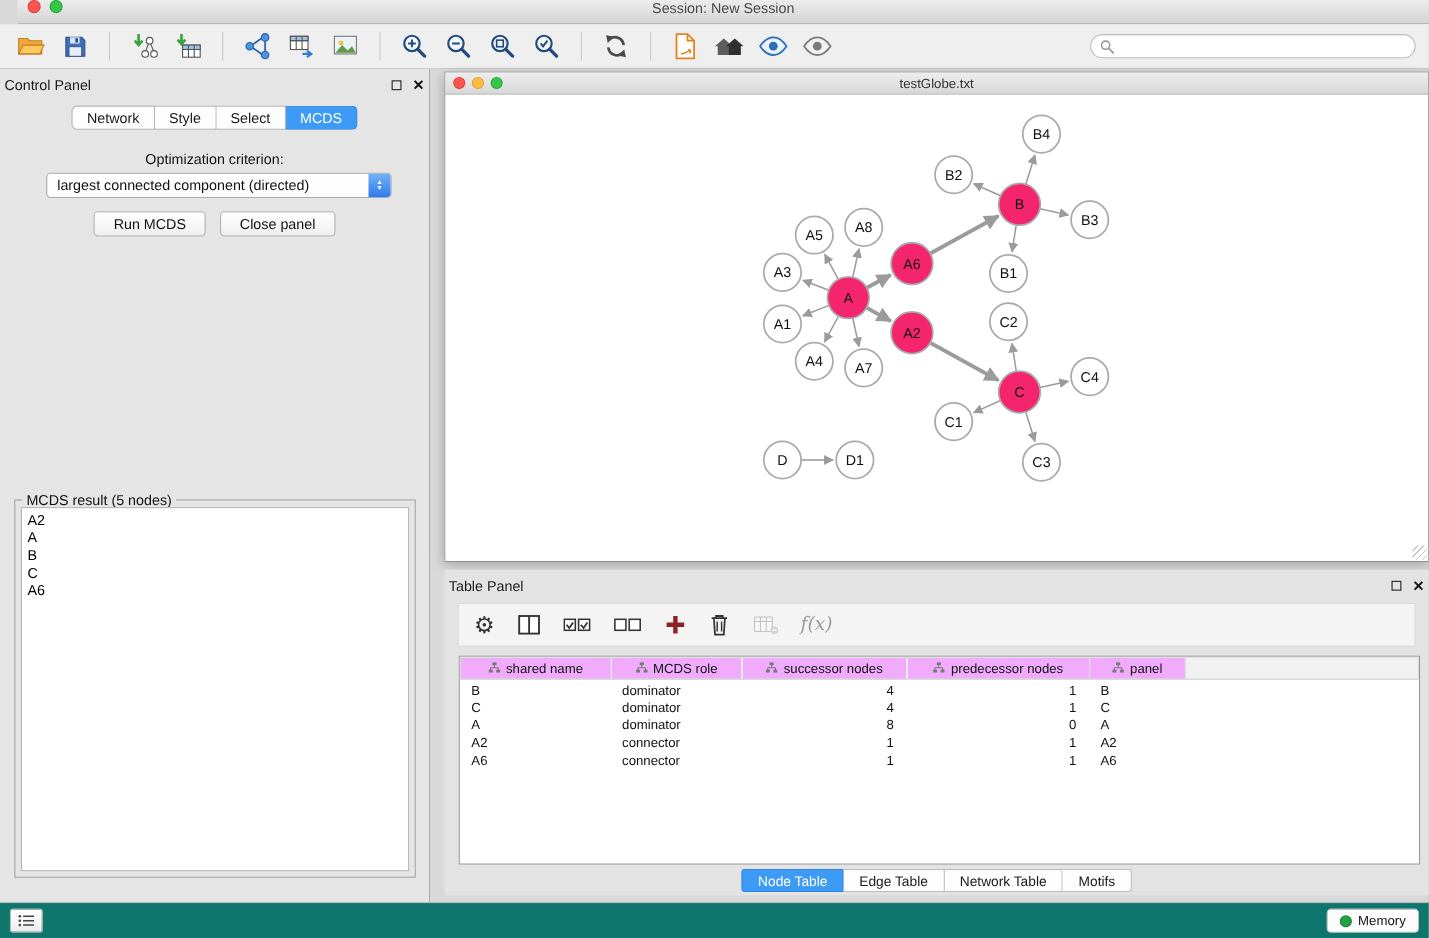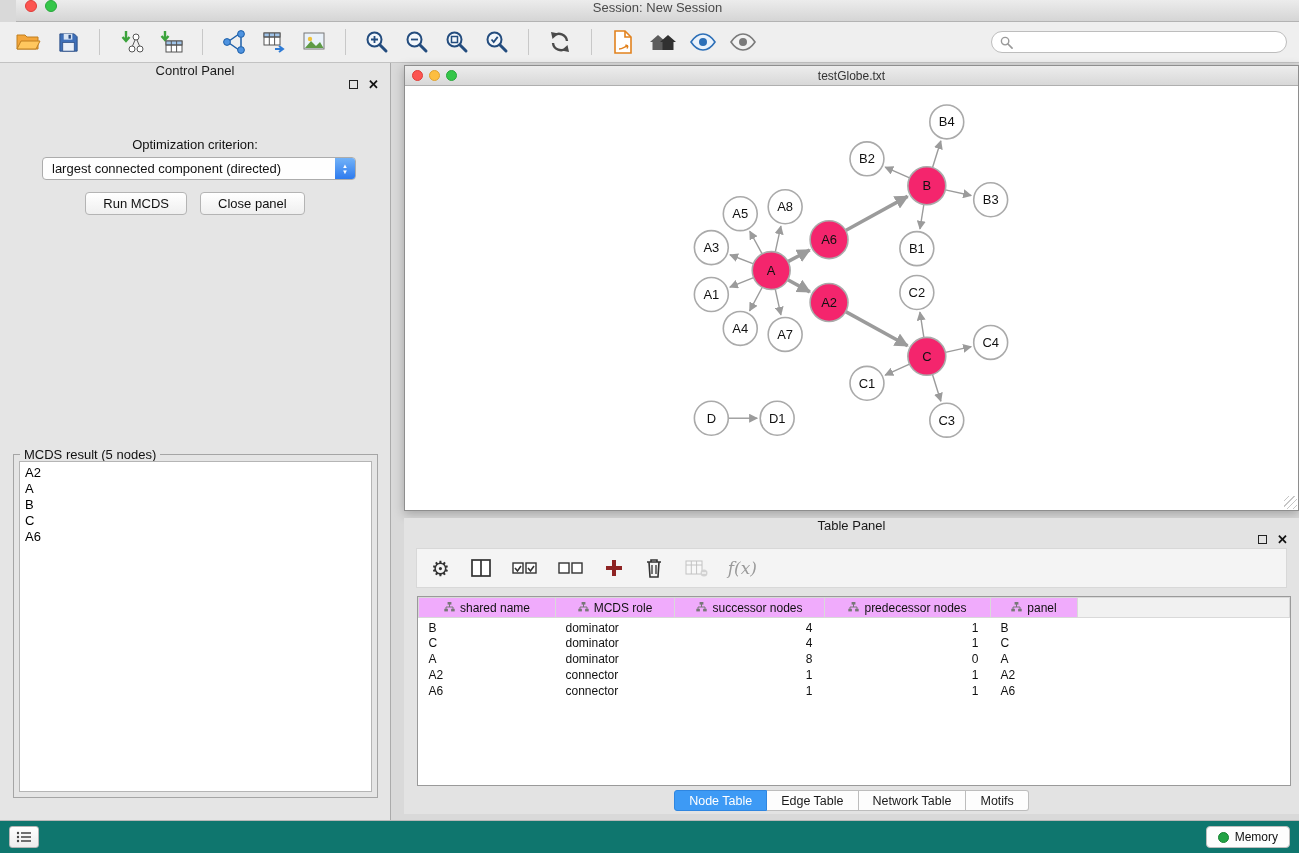--- a/index.html
+++ b/index.html
@@ -23,21 +23,21 @@
   .tbtn { width:36px; height:32px; display:flex; align-items:center; justify-content:center; border-radius:4px; }
   .sep { width:1px; height:26px; background:#C8C8C8; margin:0 9px; }
   .search-box { margin-left:auto; margin-right:2px; width:296px; height:22px; border:1px solid #BDBDBD;
     border-radius:12px; background:#fff; display:flex; align-items:center; padding:0 8px; gap:5px; }
   .search-box input { border:none; outline:none; flex:1; font-size:12px; background:transparent;
     font-family:"Liberation Sans", sans-serif; }
 
   
   .control-panel { position:absolute; left:0; top:63px; width:391px; height:757px; background:#E5E5E5;
     border-right:1px solid #ABABAB; }
-  .panel-header { height:28px; display:flex; align-items:center; padding:0 11px; font-size:13px; color:#1A1A1A;flex-direction:column; }
+  .panel-header { height:28px; display:flex; align-items:center; padding:0 4px; font-size:13px; color:#1A1A1A; }
   .panel-ctrls { margin-left:auto; display:flex; gap:10px; align-items:center; }
   .ctrl-float { width:9px; height:9px; border:1.4px solid #222; display:inline-block; }
   .ctrl-close { font-size:13px; font-weight:bold; color:#111; line-height:1; }
   .seg-tabs { position:absolute; top:33px; left:0; right:0; display:flex; justify-content:center; }
   .seg { height:22px; padding:0 13px; display:flex; align-items:center; font-size:13px; background:#FDFDFD;
     border:1px solid #B6B6B6; border-left:none; color:#1A1A1A; }
   .seg:first-child { border-left:1px solid #B6B6B6; border-radius:5px 0 0 5px; }
   .seg:last-child { border-radius:0 5px 5px 0; }
   .seg.active { background:#3D9AF5; border-color:#2F86E0; color:#fff; }
   .opt-label { position:absolute; top:74px; left:0; right:0; text-align:center; font-size:13px; color:#111; }
@@ -249,20 +249,26 @@
   </div>
 
   <div class="control-panel">
     <div class="panel-header">
       <span>Control Panel</span>
       <span class="panel-ctrls">
         <span class="ctrl-float"></span>
         <span class="ctrl-close">✕</span>
       </span>
     </div>
+    <div class="seg-tabs">
+        <span class="seg">Network</span>
+        <span class="seg">Style</span>
+        <span class="seg">Select</span>
+        <span class="seg active">MCDS</span>
+      </div>
     <div class="opt-label">Optimization criterion:</div>
     <div class="dropdown">
       <span>largest connected component (directed)</span>
       <span class="dd-stepper">
           <span>▲</span>
           <span>▼</span>
         </span>
     </div>
     <div class="btn-row">
       <button class="pbutton">Run MCDS</button>

